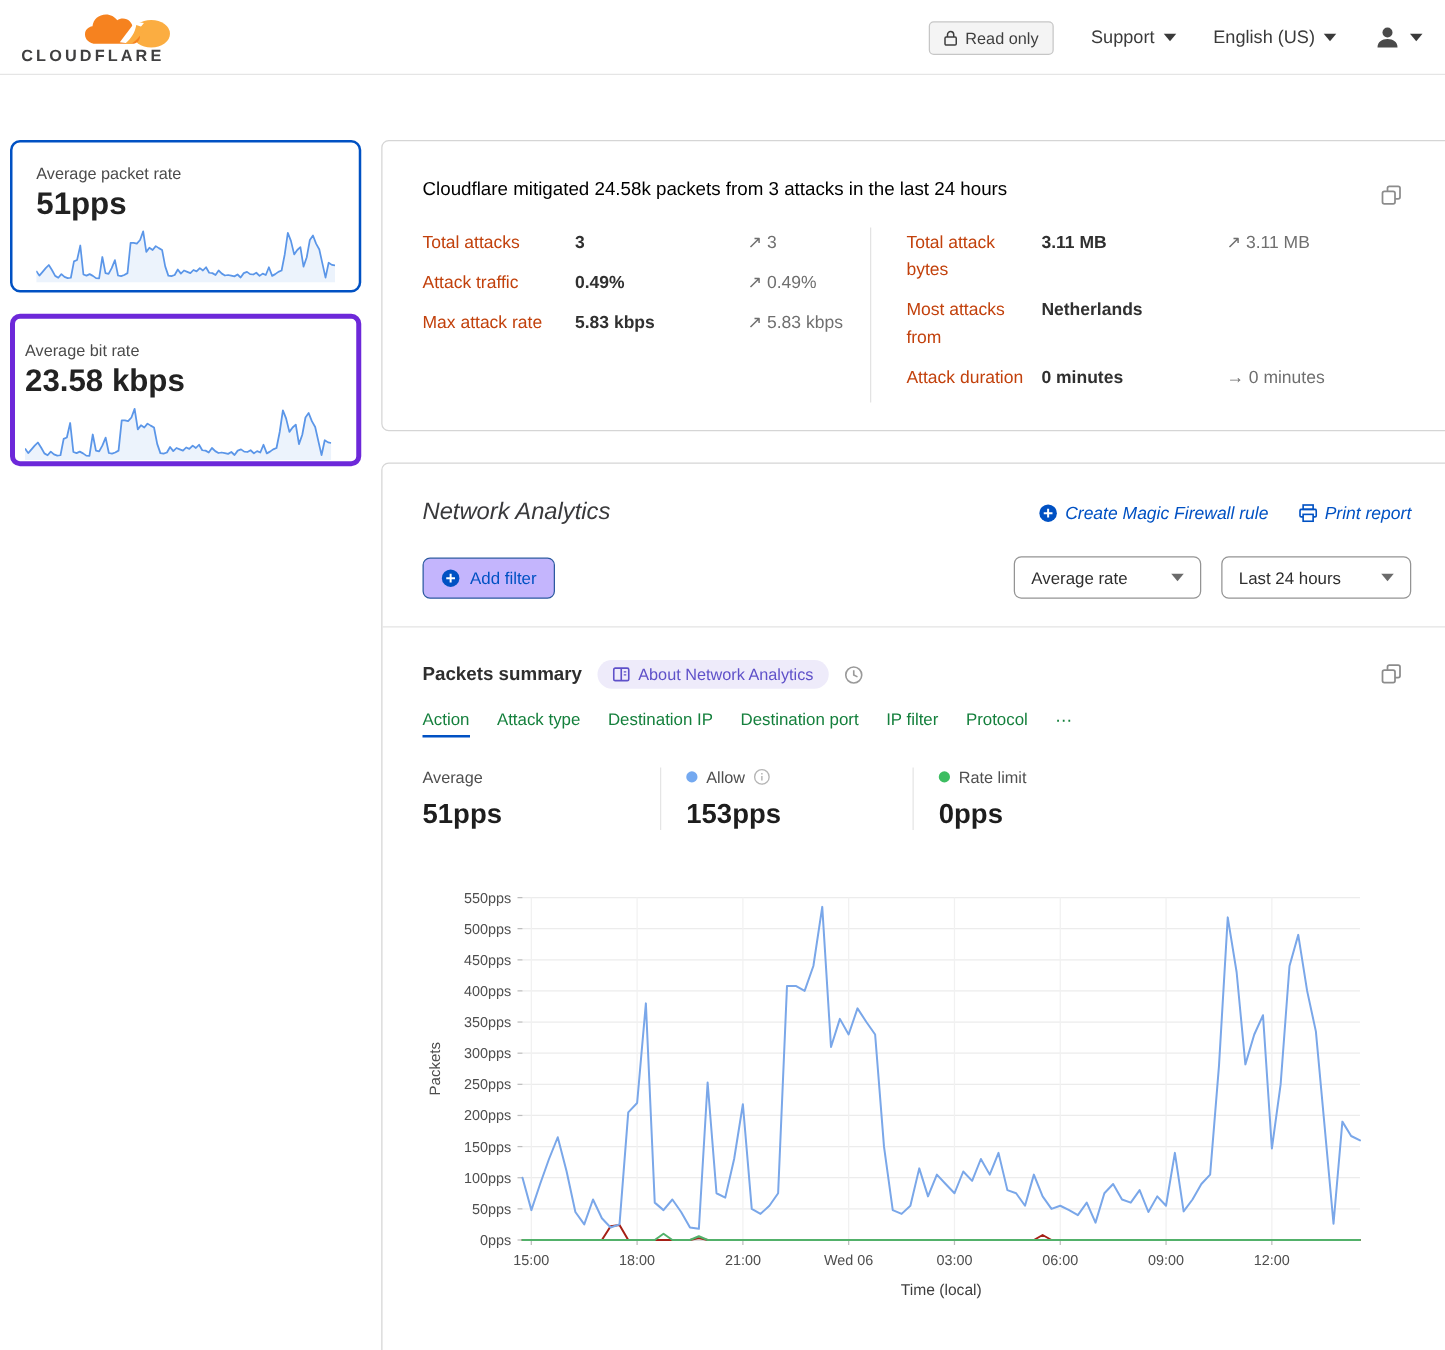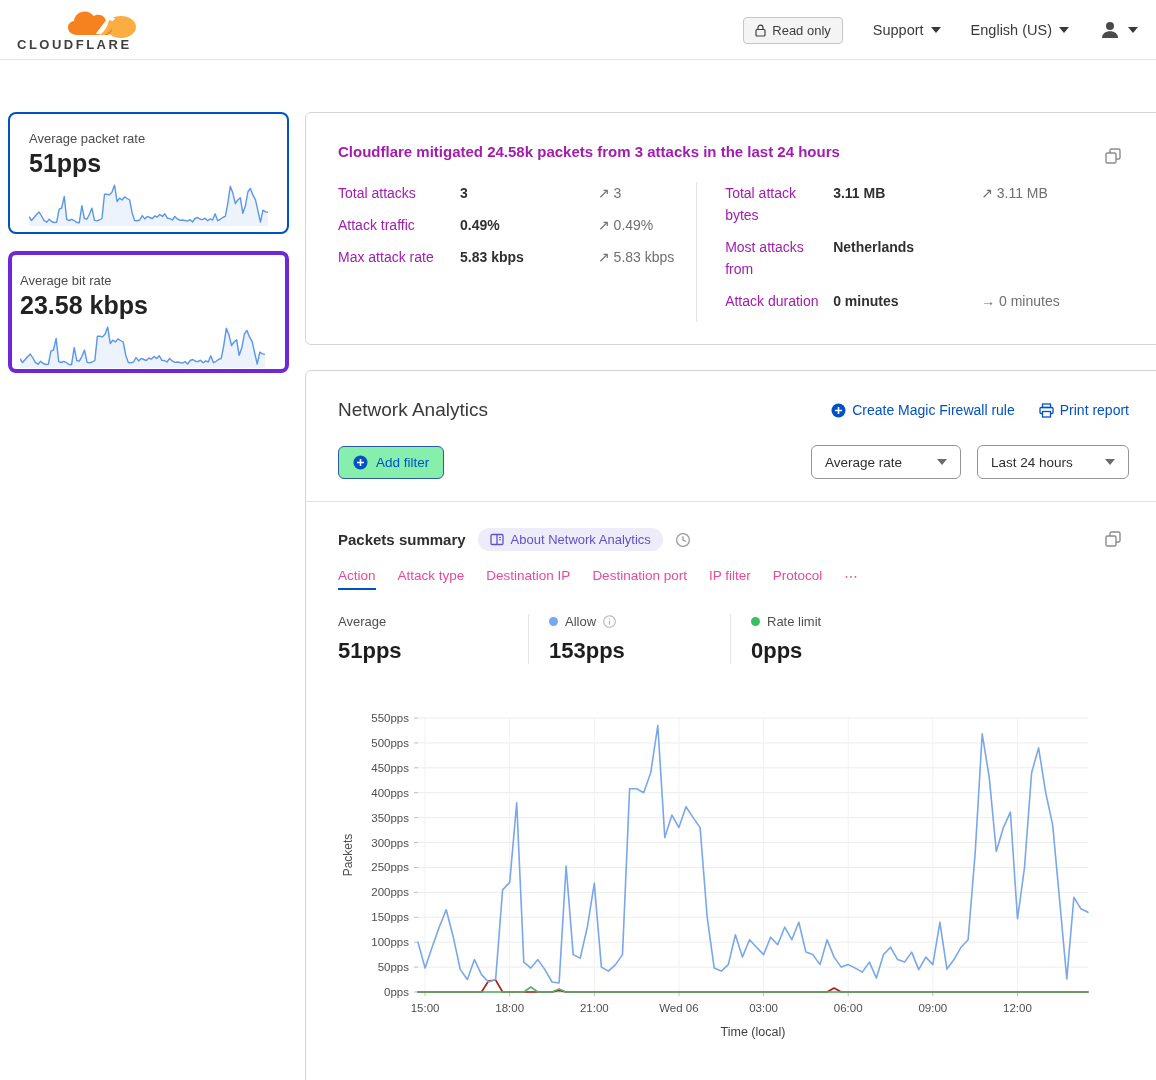--- a/index.html
+++ b/index.html
@@ -27,58 +27,58 @@
   .metric-card { background:#fff; border:4px solid #6d28d9; border-radius:8px;
     padding:18px 20px 14px 8px; height:122px; margin-bottom:17px; }
   .metric-card.selected { border:2px solid #0051c3; padding:17px 19px 13px 19px; }
   .metric-label { font-size:13px; color:#4b4b4b; }
   .metric-value { font-size:25px; font-weight:600; color:#222; margin-top:3px; }
   .sparkline { display:block; width:100%; height:46px; margin-top:2px; }
 
   
   .summary-card { position:relative; background:#fff; border:1px solid #d5d5d5; border-radius:6px;
     height:233px; padding:30px 32px; margin-bottom:25px; }
-  .summary-title { font-size:15px; font-weight:bold; color:#a21caf; }
+  .summary-title { font-size:15px; font-weight:normal; color:#000000; }
   .icon-btn { position:absolute; top:34px; left:798px; width:18px; height:18px; cursor:pointer; }
   .summary-grid { display:flex; margin-top:22px; }
   .sum-left { width:370px; }
   .sum-right { border-left:1px solid #e3e3e3; padding-left:28px; width:470px; }
   .sum-row { display:grid; grid-template-columns:122px 138px 1fr; font-size:14px; align-items:start;
     margin-bottom:10px; line-height:22px; }
   .sum-right .sum-row { grid-template-columns:108px 148px 1fr; }
-  .sum-label { color:#a21caf; }
+  .sum-label { color:#c2410c; }
   .sum-value { font-weight:bold; color:#303030; }
   .sum-trend { color:#6f6f6f; }
 
   
   .analytics-card { background:#fff; border:1px solid #d5d5d5; border-radius:6px 6px 0 0;
     height:720px; }
   .analytics-header { padding:28px 55px 22px 32px; border-bottom:1px solid #e3e3e3; }
-  .ah-row1 { display:flex; justify-content:space-between; align-items:center; }
+  .ah-row1 { display:flex; justify-content:space-between; align-items:center;font-style:italic; }
   .analytics-title { font-size:19px; font-weight:500; color:#39393b; }
   .links { display:flex; gap:24px; align-items:center; }
   .blue-link { display:flex; align-items:center; gap:6px; color:#0051c3; font-size:14px; cursor:pointer; }
   .ah-row2 { display:flex; justify-content:space-between; align-items:center; margin-top:24px; }
   .add-filter-btn { display:flex; align-items:center; gap:8px; border:1.5px solid #2c5aa0; border-radius:6px;
-    height:33px; padding:0 14px; color:#0051c3; font-size:13.5px; background:#86efac; cursor:pointer; }
+    height:33px; padding:0 14px; color:#0051c3; font-size:13.5px; background:#c4b5fd; cursor:pointer; }
   .selects { display:flex; gap:16px; }
   .select { display:flex; align-items:center; justify-content:space-between; border:1px solid #949494;
     border-radius:6px; height:34px; padding:0 13px; font-size:13.5px; color:#2e2e2e; background:#fff; cursor:pointer; }
   .select.w1 { width:150px; } .select.w2 { width:152px; }
   .select-caret { width:0; height:0; border-left:5px solid transparent; border-right:5px solid transparent;
     border-top:6px solid #6b6b6b; }
 
   
   .packets-section { position:relative; padding:26px 65px 0 32px; }
   .ps-titlerow { display:flex; align-items:center; gap:12px; }
   .ps-title { font-size:15px; font-weight:bold; color:#2e2e2e; }
   .about-badge { display:flex; align-items:center; gap:7px; background:#eeebfa; color:#5f51c9;
     font-size:13px; border-radius:14px; padding:4px 12px; cursor:pointer; }
   .ps-expand { position:absolute; top:28px; left:798px; width:18px; height:18px; cursor:pointer; }
-  .tabs { display:flex; gap:22px; margin-top:17px; font-size:13.5px; color:#ec4899; }
+  .tabs { display:flex; gap:22px; margin-top:17px; font-size:13.5px; color:#15803d; }
   .tab { padding-bottom:5px; cursor:pointer; }
   .tab.active { border-bottom:2px solid #0051c3; }
   .stats-row { display:flex; margin-top:24px; }
   .stat-col { width:202px; }
   .stat-col:first-child { width:190px; }
   .stat-col + .stat-col { border-left:1px solid #e5e5e5; padding-left:20px; }
   .stat-label { display:flex; align-items:center; gap:7px; font-size:13px; color:#4f4f4f; height:15px; }
   .dot { width:9px; height:9px; border-radius:50%; display:inline-block; }
   .dot-allow { background:#74a9f0; } .dot-block { background:#bf1818; } .dot-rate { background:#3dbd61; }
   .stat-value { font-size:22px; font-weight:600; color:#1d1d1d; margin-top:9px; }

